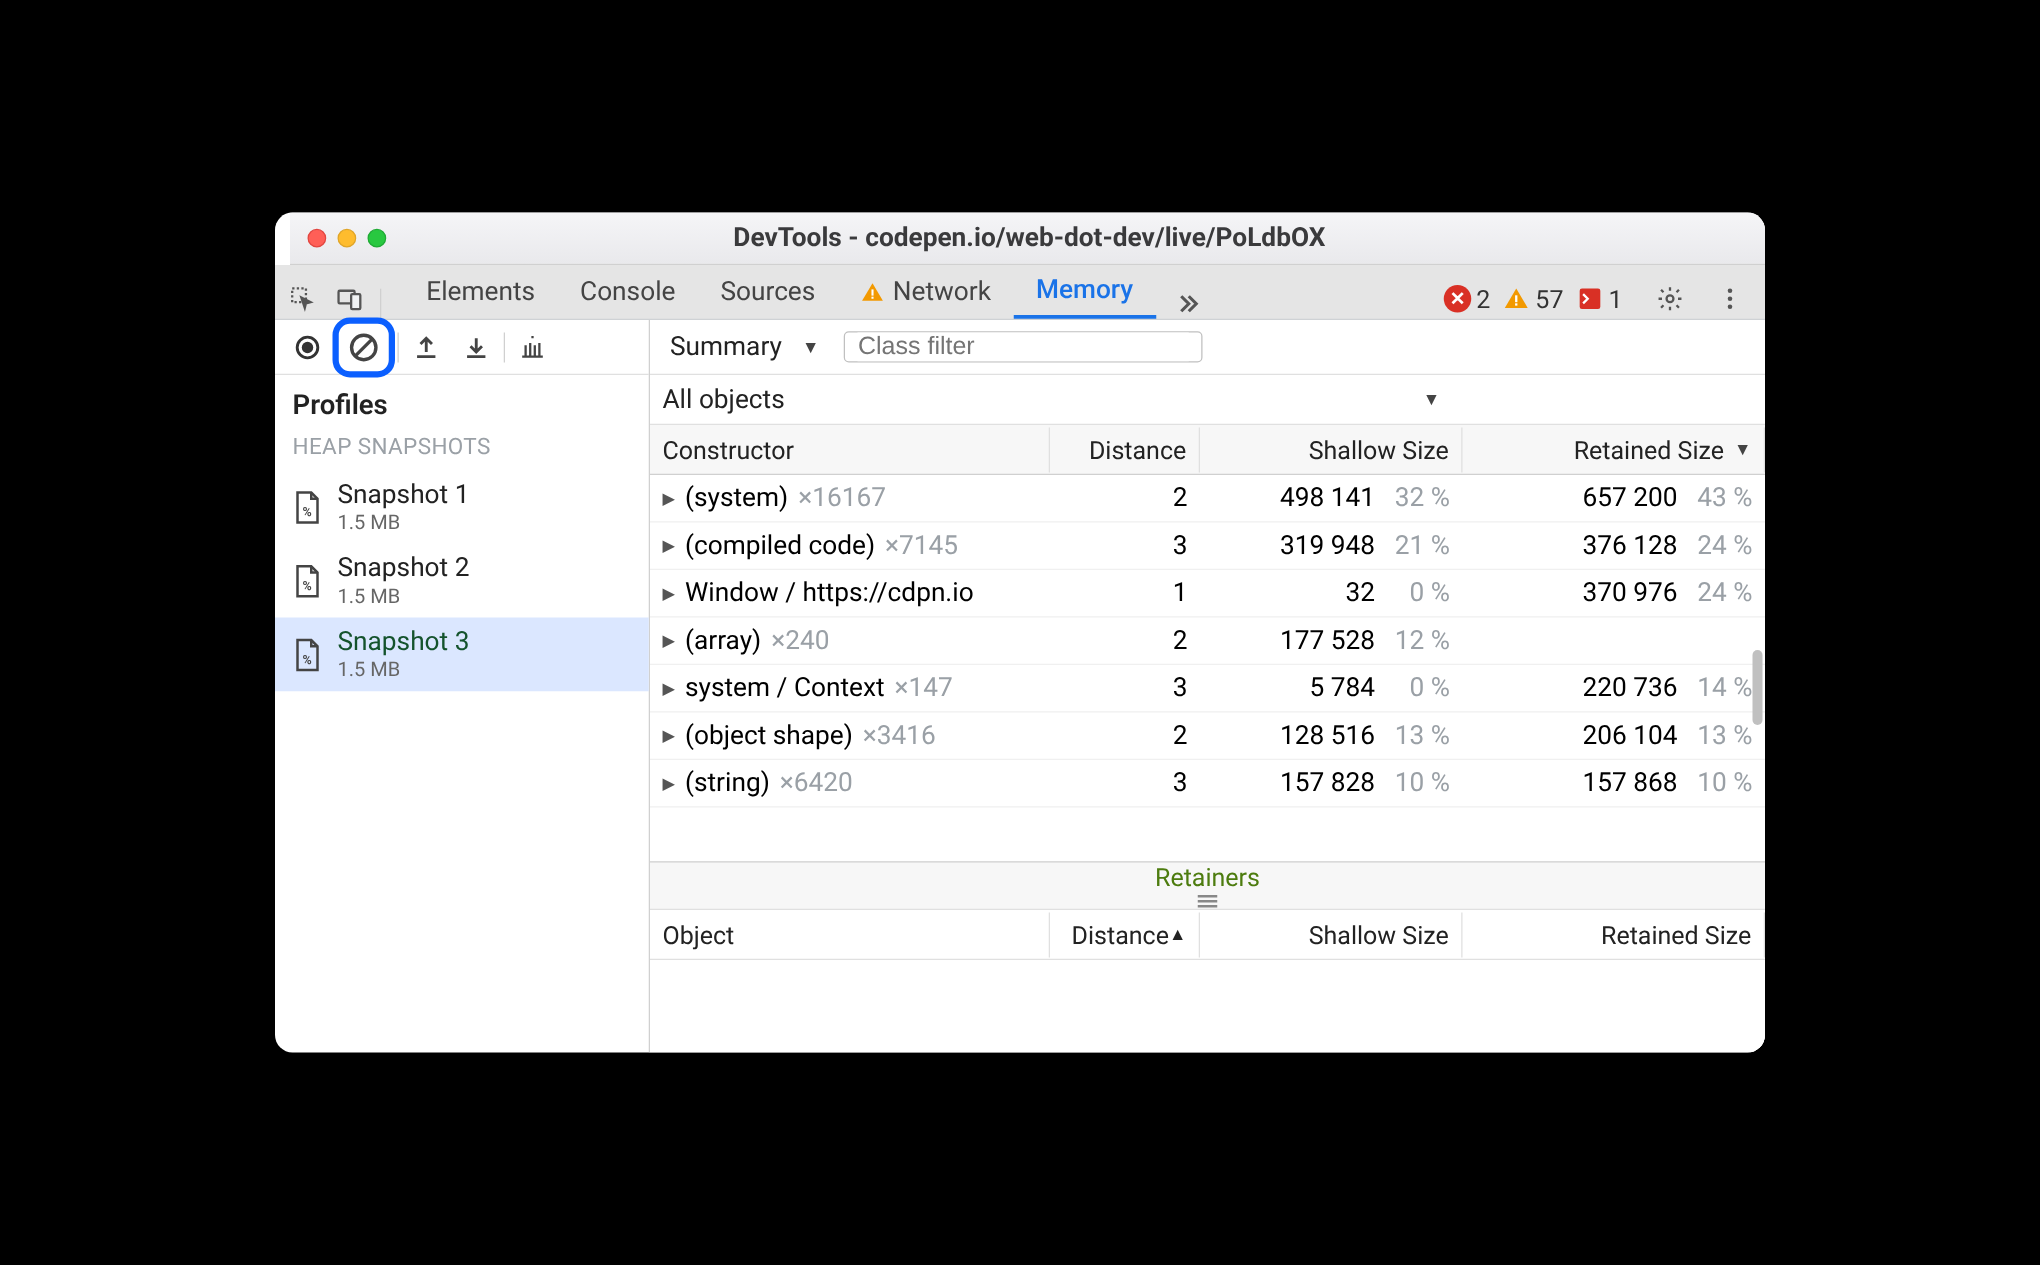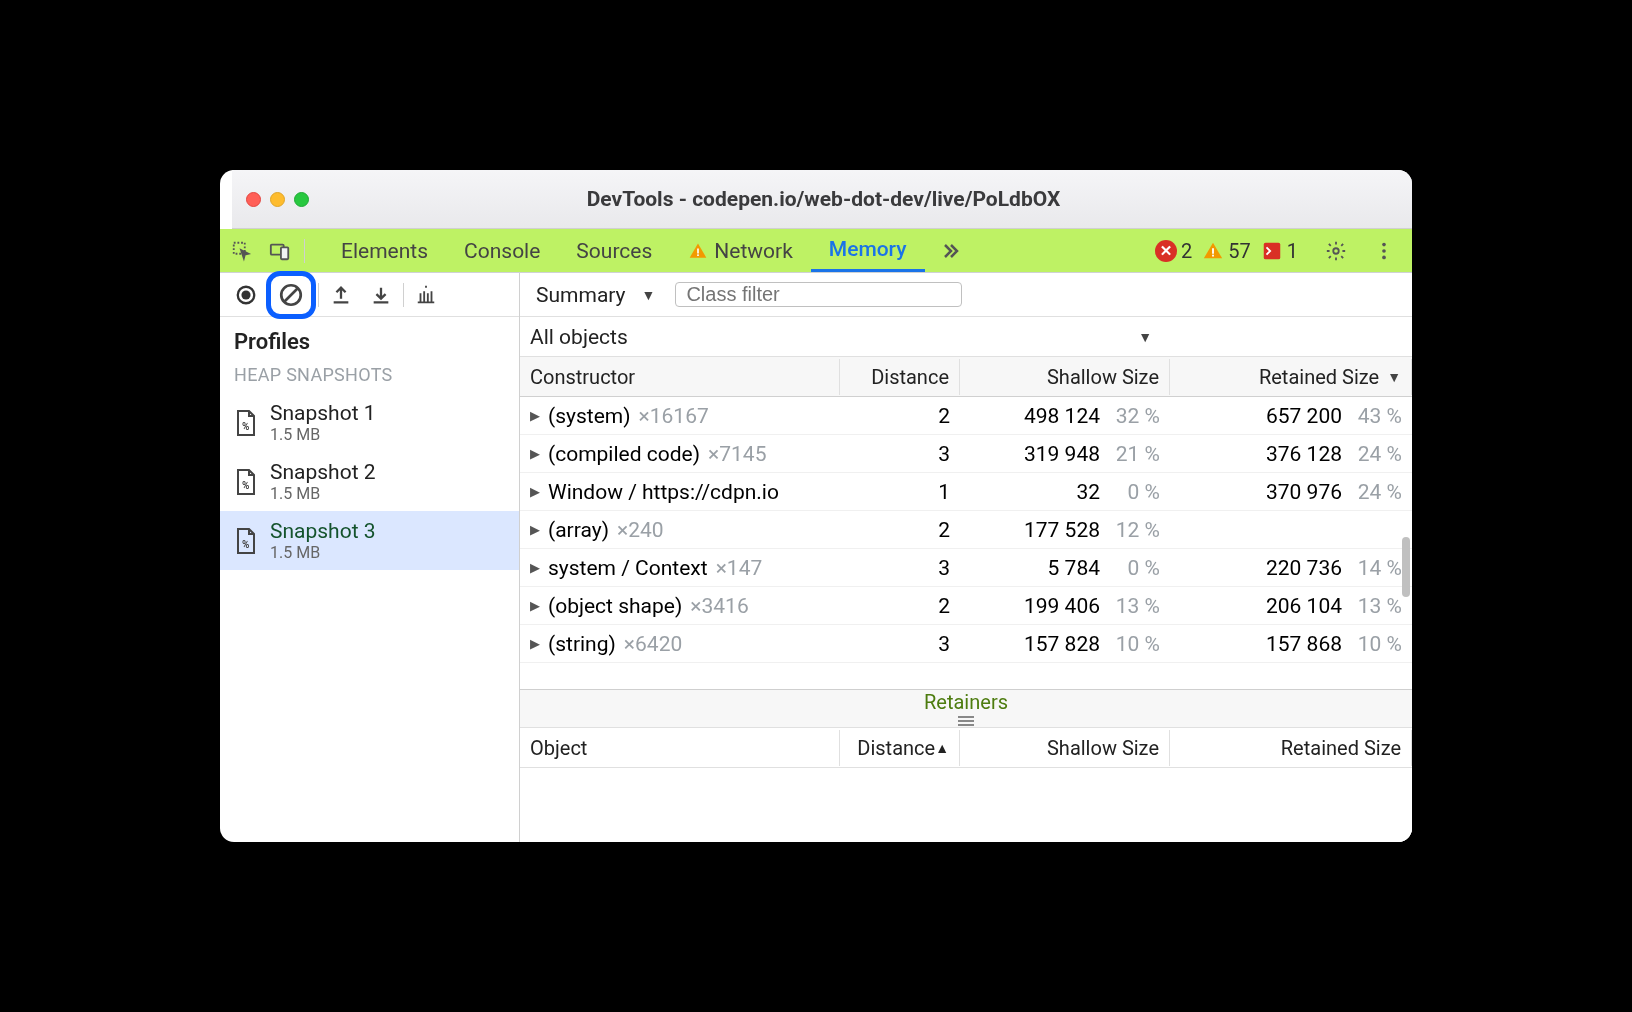--- a/index.html
+++ b/index.html
@@ -16,40 +16,40 @@
     width: 1192px;
     height: 672px;
     background: #fff;
     border-radius: 14px;
     box-shadow: 0 20px 60px rgba(0,0,0,0.6);
     overflow: hidden;
     display: flex;
     flex-direction: column;
   }
   .titlebar {
-    height: 59px;
+    height: 42px;
     background: linear-gradient(#f5f5f7,#e9e9ec);
     display: flex;
     align-items: center;
     padding: 0 14px;
     border-bottom: 1px solid #d0d0d0;
     margin-left: 12px;
   }
   .traffic { display: flex; gap: 9px; }
   .dot { width: 15px; height: 15px; border-radius: 50%; }
   .dot.r { background:#ff5f57; border:1px solid #e24640; }
   .dot.y { background:#febc2e; border:1px solid #e0a528; }
   .dot.g { background:#28c840; border:1px solid #1fab35; }
   .title { flex: 1; text-align: center; font-weight: 700; font-size: 21px; color:#3a3a3c; }
   .toolbar {
     height: 44px;
-    background: #bef264;
+    background: #e5e5e5;
     border-bottom: 1px solid #cfd2d5;
     display: flex;
-    align-items: center;
+    align-items: flex-end;
     padding: 0 6px;
     gap: 6px;
   }
   .tb-ico { width: 32px; height: 32px; display:flex;align-items:center;justify-content:center;color:#555; }
   .tb-ico svg { width: 22px; height: 22px; }
   .tabs { display:flex; align-items:center; gap: 0; margin-left: 10px; flex:0 0 auto;}
   .tab { padding: 8px 18px; font-size: 21px; color:#444; cursor:pointer; display:flex;align-items:center;gap:6px;}
   .tab.active { color:#1a73e8; border-bottom: 3px solid #1a73e8; font-weight:500;}
   .chev { margin: 0 6px; color:#555;}
   .counters { display:flex; align-items:center; gap: 10px; margin-left:auto; font-size:20px;}
@@ -291,21 +291,21 @@
         </div>
         <div class="rows" id="rows">
             <div class="row">
               <div class="cell con">
                 <span class="tri">▶</span>
                 <span>(system)</span> 
                 <span class="dim">×16167</span>
               </div>
               <div class="cell dist">2</div>
               <div class="cell sh">
-                <span>498 124</span>
+                <span>498 141</span>
                 <span class="pct">32 %</span>
               </div>
               <div class="cell ret">
                 <span>657 200</span>
                 <span class="pct">43 %</span>
               </div>
             </div>
             <div class="row">
               <div class="cell con">
                 <span class="tri">▶</span>
@@ -367,21 +367,21 @@
               </div>
             </div>
             <div class="row">
               <div class="cell con">
                 <span class="tri">▶</span>
                 <span>(object shape)</span> 
                 <span class="dim">×3416</span>
               </div>
               <div class="cell dist">2</div>
               <div class="cell sh">
-                <span>199 406</span>
+                <span>128 516</span>
                 <span class="pct">13 %</span>
               </div>
               <div class="cell ret">
                 <span>206 104</span>
                 <span class="pct">13 %</span>
               </div>
             </div>
             <div class="row">
               <div class="cell con">
                 <span class="tri">▶</span>

